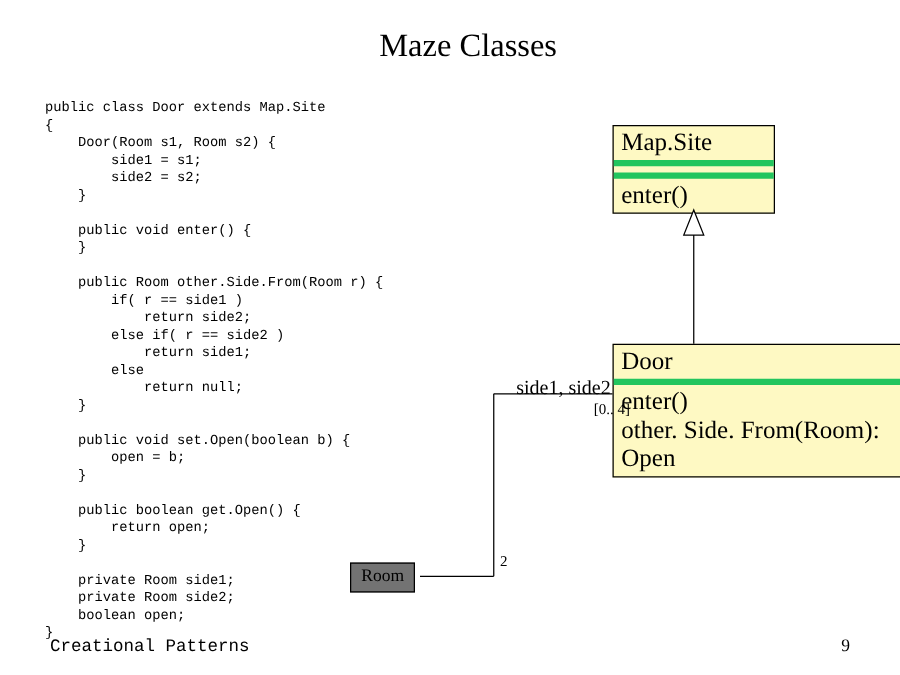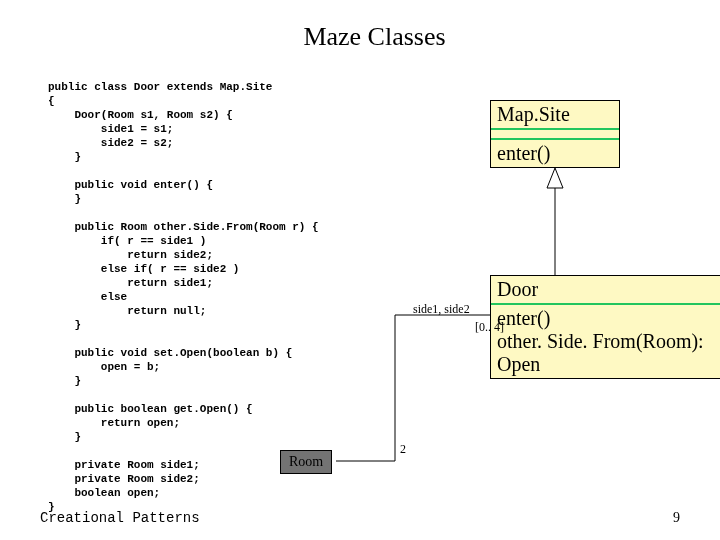--- a/index.html
+++ b/index.html
@@ -17,26 +17,25 @@
     top: 22px;
     left: 0;
     right: 0;
     text-align: center;
     font-size: 26px;
     margin-left: 29px;
   }
   .code-block {
     position: absolute;
     top: 80px;
-    left: 48px;
+    left: 36px;
     font-family: "Courier New", Courier, monospace;
     font-size: 11px;
     line-height: 14px;
     white-space: pre;
-    font-weight: bold;
   }
   .footer-left {
     position: absolute;
     bottom: 14px;
     left: 40px;
     font-size: 14px;
     font-family: Liberation Mono, monospace;
   }
   .footer-right {
     position: absolute;
@@ -48,32 +47,32 @@
     position: absolute;
     border: 1px solid #000;
     background: #fef9c3;
     font-size: 20px;
   }
   .uml .sec {
     padding: 2px 6px;
     min-height: 8px;
   }
   .uml .sec + .sec {
-    border-top: 2px solid #22c55e;
+    border-top: 5px solid #22c55e;
   }
   .room-box {
     position: absolute;
     border: 1px solid #000;
     background: #737373;
     padding: 3px 8px;
     font-size: 14px;
   }
   .label-sides {
     position: absolute;
-    font-size: 12px;
+    font-size: 16px;
   }
   .label-mult {
     position: absolute;
     font-size: 12px;
   }
   .label-two {
     position: absolute;
     font-size: 12px;
   }
   svg.lines {

